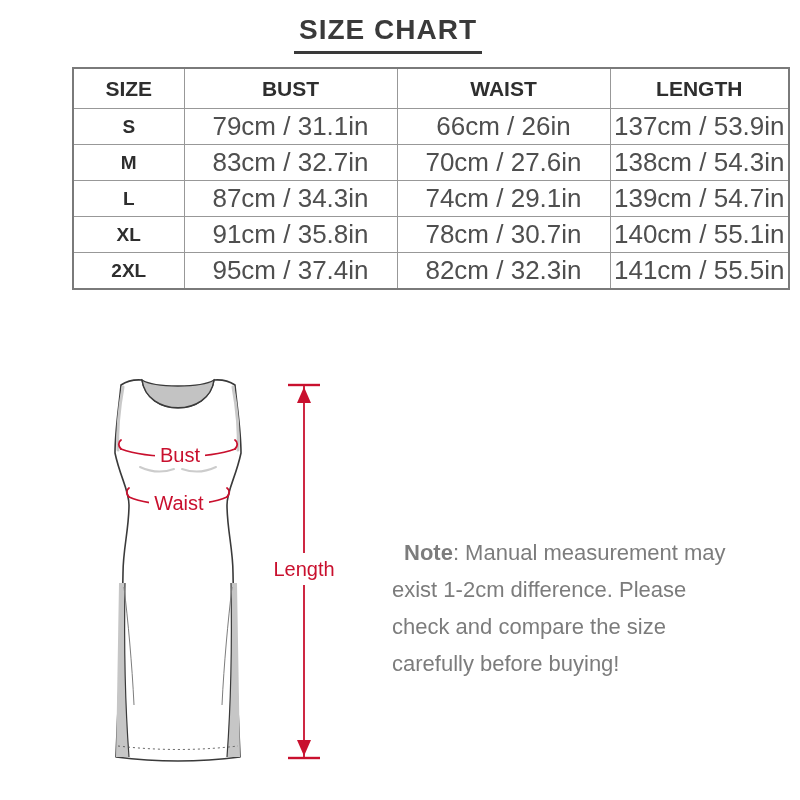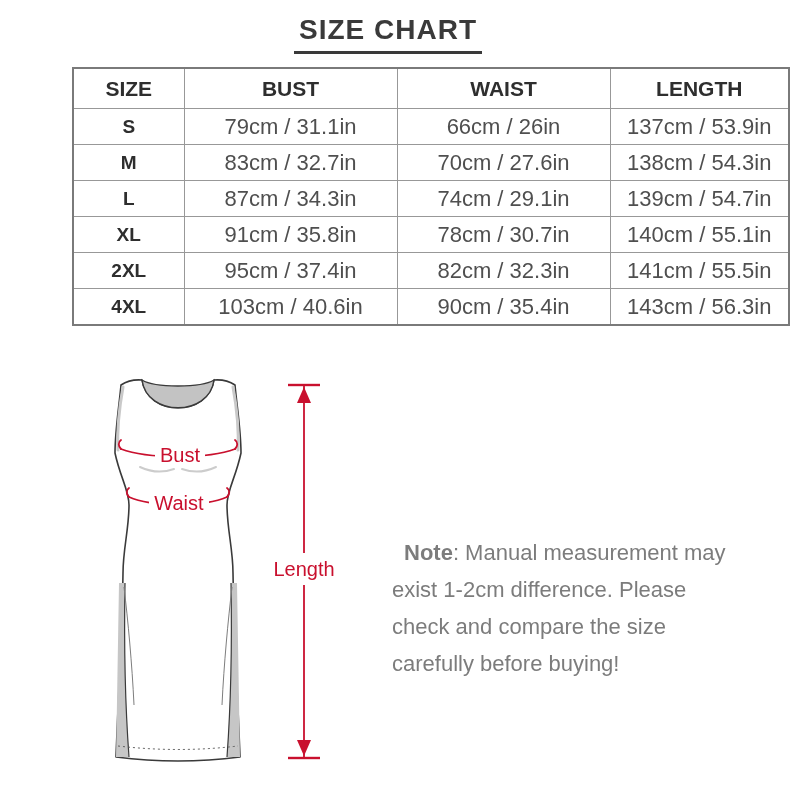--- a/index.html
+++ b/index.html
@@ -16,21 +16,21 @@
     position:absolute;left:40px;top:67px;width:716px;
     border-collapse:collapse;table-layout:fixed;
     border:2px solid #7a7a7a;
     margin-left:32px;
   }
   table.size-chart th,table.size-chart td{
     border:1px solid var(--border);text-align:center;vertical-align:middle;
     padding:0;overflow:hidden;white-space:nowrap;
   }
   table.size-chart th{height:39px;font-size:21px;font-weight:bold;color:var(--head-text);}
-  table.size-chart td{height:35px;font-size:22px;color:var(--cell-text);}
+  table.size-chart td{height:35px;font-size:26px;color:var(--cell-text);}
   table.size-chart td.size-col{font-weight:bold;color:var(--head-text);font-size:19px;}
   .diagram{position:absolute;left:85px;top:373px;width:250px;height:400px;}
   .dress-outline{fill:#ffffff;stroke:var(--ink);stroke-width:1.6;stroke-linejoin:round;}
   .neck-fill{fill:var(--shade);stroke:var(--ink);stroke-width:1.4;}
   .soft-shade{stroke:#c9c9c9;stroke-width:3;fill:none;stroke-linecap:round;}
   .crease-lt{stroke:#cccccc;stroke-width:2;fill:none;stroke-linecap:round;}
   .slit-fill{fill:#c6c6c6;stroke:none;}
   .ink-thin{stroke:var(--ink);stroke-width:1.2;fill:none;}
   .crease-dk{stroke:#7d7d7d;stroke-width:1;fill:none;}
   .dotted{stroke:#5f5f5f;stroke-width:1;stroke-dasharray:2 3;fill:none;}
@@ -91,26 +91,20 @@
       <td>91cm / 35.8in</td>
       <td>78cm / 30.7in</td>
       <td>140cm / 55.1in</td>
     </tr>
     <tr>
       <td class="size-col">2XL</td>
       <td>95cm / 37.4in</td>
       <td>82cm / 32.3in</td>
       <td>141cm / 55.5in</td>
     </tr>
-    <tr>
-      <td class="size-col">4XL</td>
-      <td>103cm / 40.6in</td>
-      <td>90cm / 35.4in</td>
-      <td>143cm / 56.3in</td>
-    </tr>
   </tbody>
 </table>
 
 <svg class="diagram" viewBox="0 0 250 400" xmlns="http://www.w3.org/2000/svg">
 
   <path class="dress-outline" d="
     M36,12 Q45,6 57,7
     C62,44 124,44 129,7
     Q141,6 150,12
     C152,34 156,58 156,80

